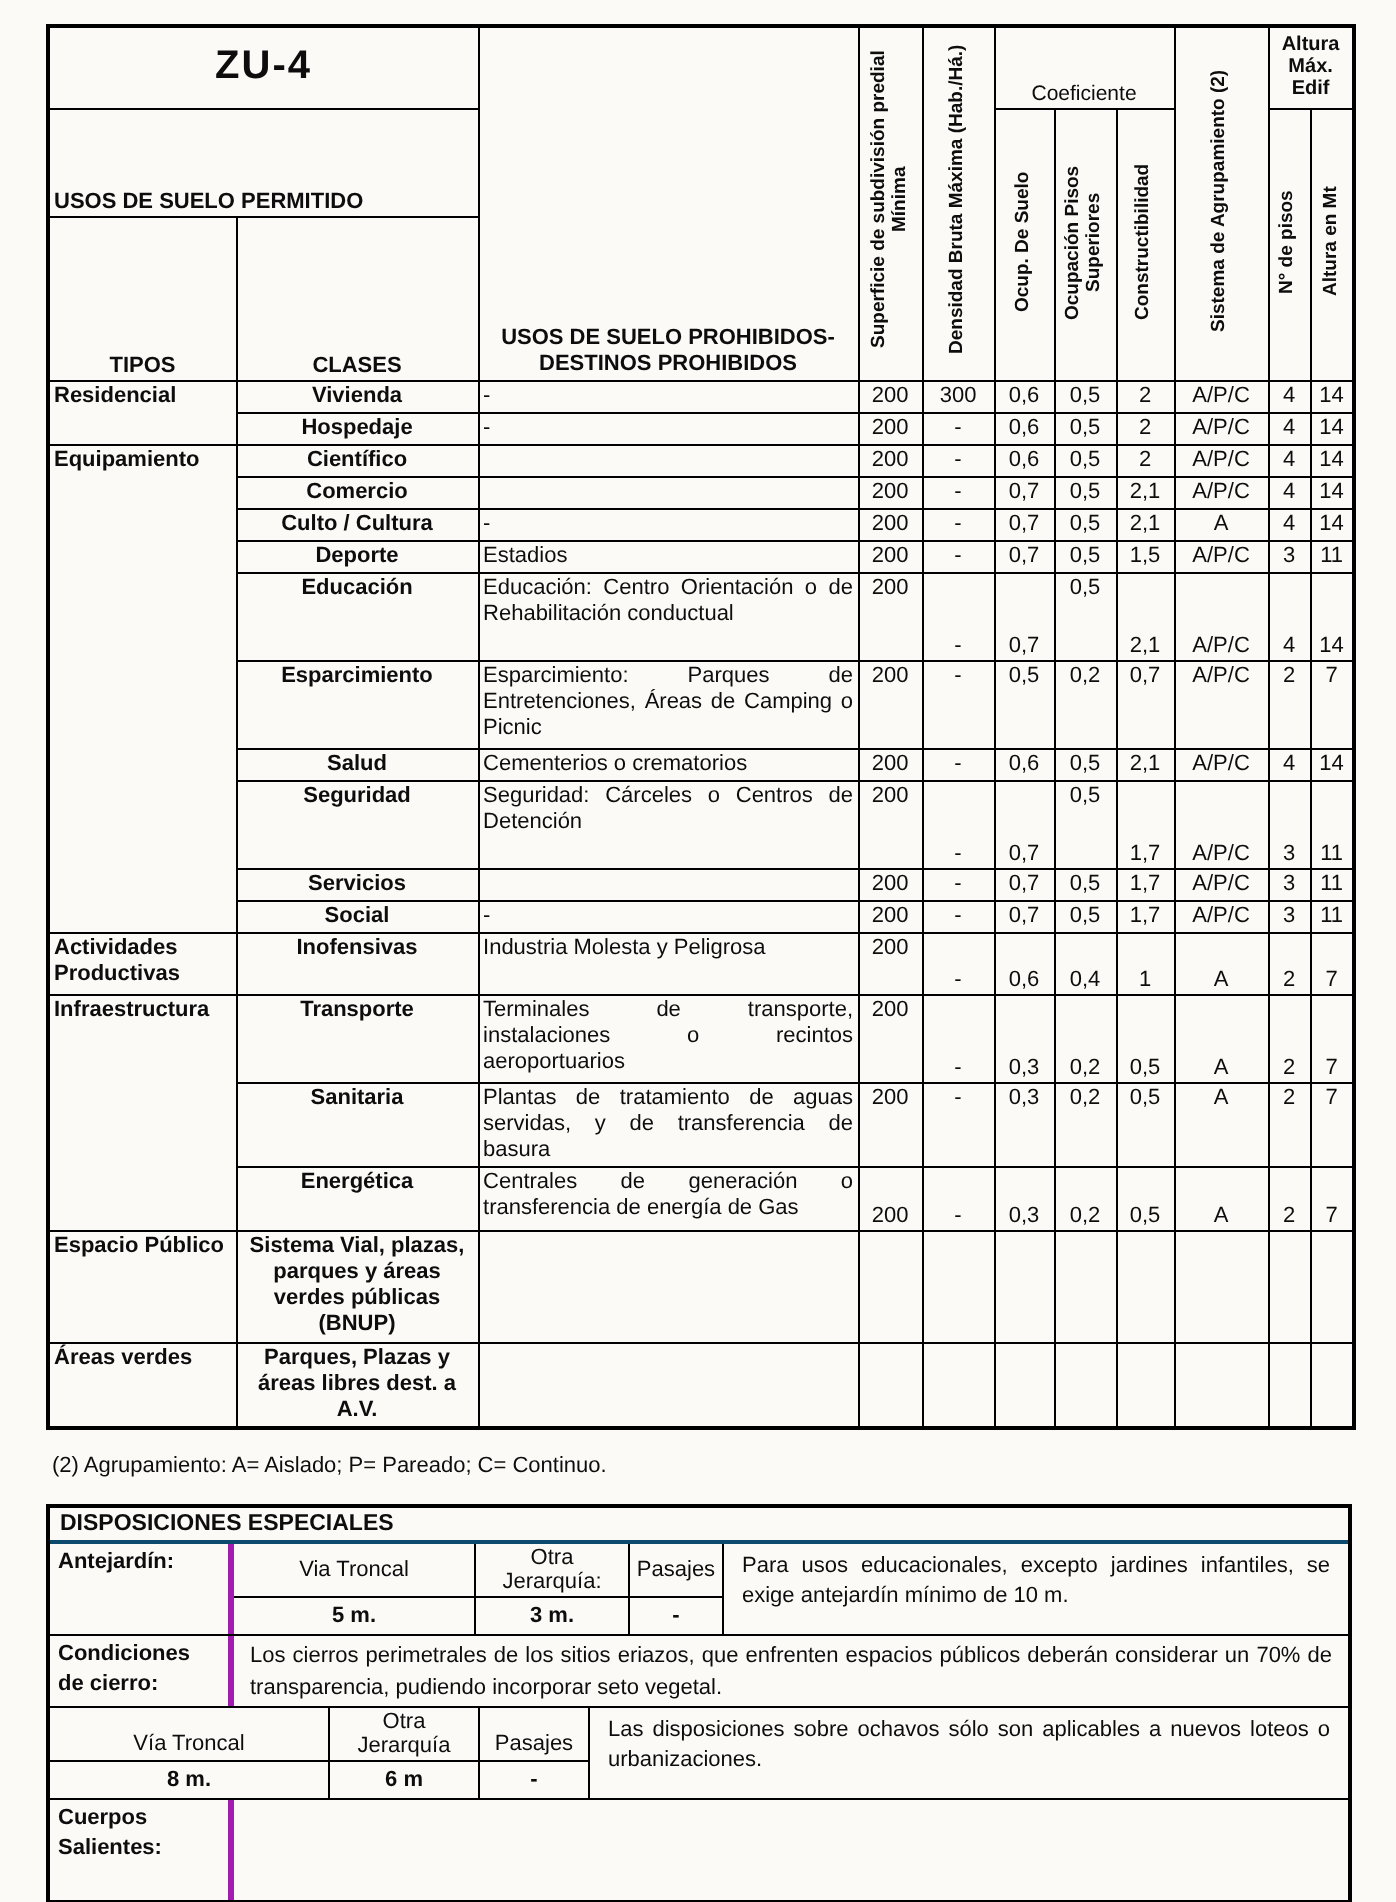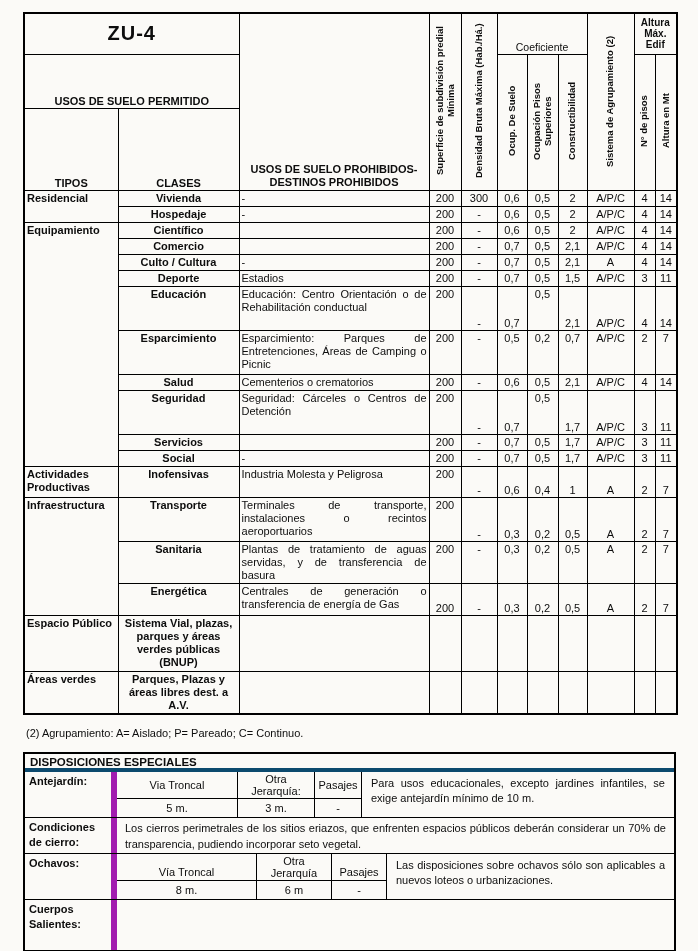--- a/index.html
+++ b/index.html
@@ -16,21 +16,21 @@
     border:2px solid #000;
     font-size:11px;
   }
   table.main th,table.main td{
     border:1px solid #000;
     padding:1px 2px;
     overflow:hidden;
     box-sizing:border-box;
   }
   th.zu{font-size:20px;font-weight:bold;text-align:center;vertical-align:middle;letter-spacing:1px;}
-  th.permitido{font-weight:bold;text-align:center;vertical-align:bottom;padding-bottom:4px;font-size:11px;}
+  th.permitido{font-weight:bold;text-align:left;vertical-align:bottom;padding-bottom:4px;font-size:11px;}
   th.tipos-h,th.clases-h{font-weight:bold;text-align:center;vertical-align:bottom;padding-bottom:3px;}
   th.proh-h{font-weight:bold;text-align:center;vertical-align:bottom;padding-bottom:3px;line-height:13px;}
   th.coef-h{font-weight:normal;text-align:center;vertical-align:bottom;font-size:10.5px;padding-bottom:2px;}
   th.altura-h{font-weight:bold;text-align:center;vertical-align:middle;font-size:10px;line-height:11px;}
   th.vert{vertical-align:middle;text-align:center;padding:3px 0;}
   .rot{
     display:inline-block;
     writing-mode:vertical-rl;
     transform:rotate(180deg);
     font-weight:bold;
@@ -49,29 +49,29 @@
   td.va-b{vertical-align:bottom;padding-bottom:1px;}
   
   .footnote{position:absolute;left:26px;top:727px;font-size:11px;}
   
   .disp{
     position:absolute;left:23px;top:752px;width:653px;
     border:2px solid #000;background:transparent;
     font-size:11px;box-sizing:border-box;
   }
   .disp *{box-sizing:border-box;}
-  .disp-title{font-weight:bold;font-size:11.5px;padding:2px 5px;border-bottom:4px solid #0c4a6e;height:18px;}
+  .disp-title{font-weight:bold;font-size:11.5px;padding:2px 5px;border-bottom:2px solid #0c4a6e;height:18px;}
   .disp-row{display:flex;border-bottom:1px solid #000;}
   .disp-row.last{border-bottom:none;}
-  .disp-label{width:92px;min-width:92px;border-right:6px solid #a21caf;font-weight:bold;padding:2px 4px;line-height:15px;}
+  .disp-label{width:92px;min-width:92px;border-right:3px solid #a21caf;font-weight:bold;padding:2px 4px;line-height:15px;}
   .disp-body{flex:1;display:flex;}
   .disp-text{flex:1;padding:2px 8px;text-align:justify;line-height:16px;}
   .sub{display:flex;flex-direction:column;}
   .sub-hrow{display:flex;border-bottom:1px solid #000;flex:1;}
-  .sub-vrow{display:flex;height:19px;}
+  .sub-vrow{display:flex;height:19px;font-weight:bold;}
   .sub-cell{border-right:1px solid #000;display:flex;align-items:center;justify-content:center;text-align:center;line-height:12px;padding:1px 2px;}
   .sub-cell.bottom{align-items:flex-end;padding-bottom:2px;}
   .disp-note{flex:1;padding:4px 9px;text-align:justify;line-height:15px;}
   .h46{height:46px;}
   .h36{height:36px;}
   .h50{height:50px;}
 </style>
 </head>
 <body>
 
@@ -361,21 +361,20 @@
       <div class="disp-note">Para usos educacionales, excepto jardines infantiles, se exige antejardín mínimo de 10 m.</div>
     </div>
   </div>
 
   <div class="disp-row h36">
     <div class="disp-label">Condiciones de cierro:</div>
     <div class="disp-text">Los cierros perimetrales de los sitios eriazos, que enfrenten espacios públicos deberán considerar un 70% de transparencia, pudiendo incorporar seto vegetal.</div>
   </div>
 
   <div class="disp-row h46">
-    <div class="disp-label">Ochavos:</div>
     <div class="disp-body">
       <div class="sub" style="width:270px">
         <div class="sub-hrow">
           <div class="sub-cell bottom" style="width:140px">Vía Troncal</div>
           <div class="sub-cell" style="width:75px">Otra Jerarquía</div>
           <div class="sub-cell bottom" style="width:55px">Pasajes</div>
         </div>
         <div class="sub-vrow">
           <div class="sub-cell" style="width:140px">8 m.</div>
           <div class="sub-cell" style="width:75px">6 m</div>

